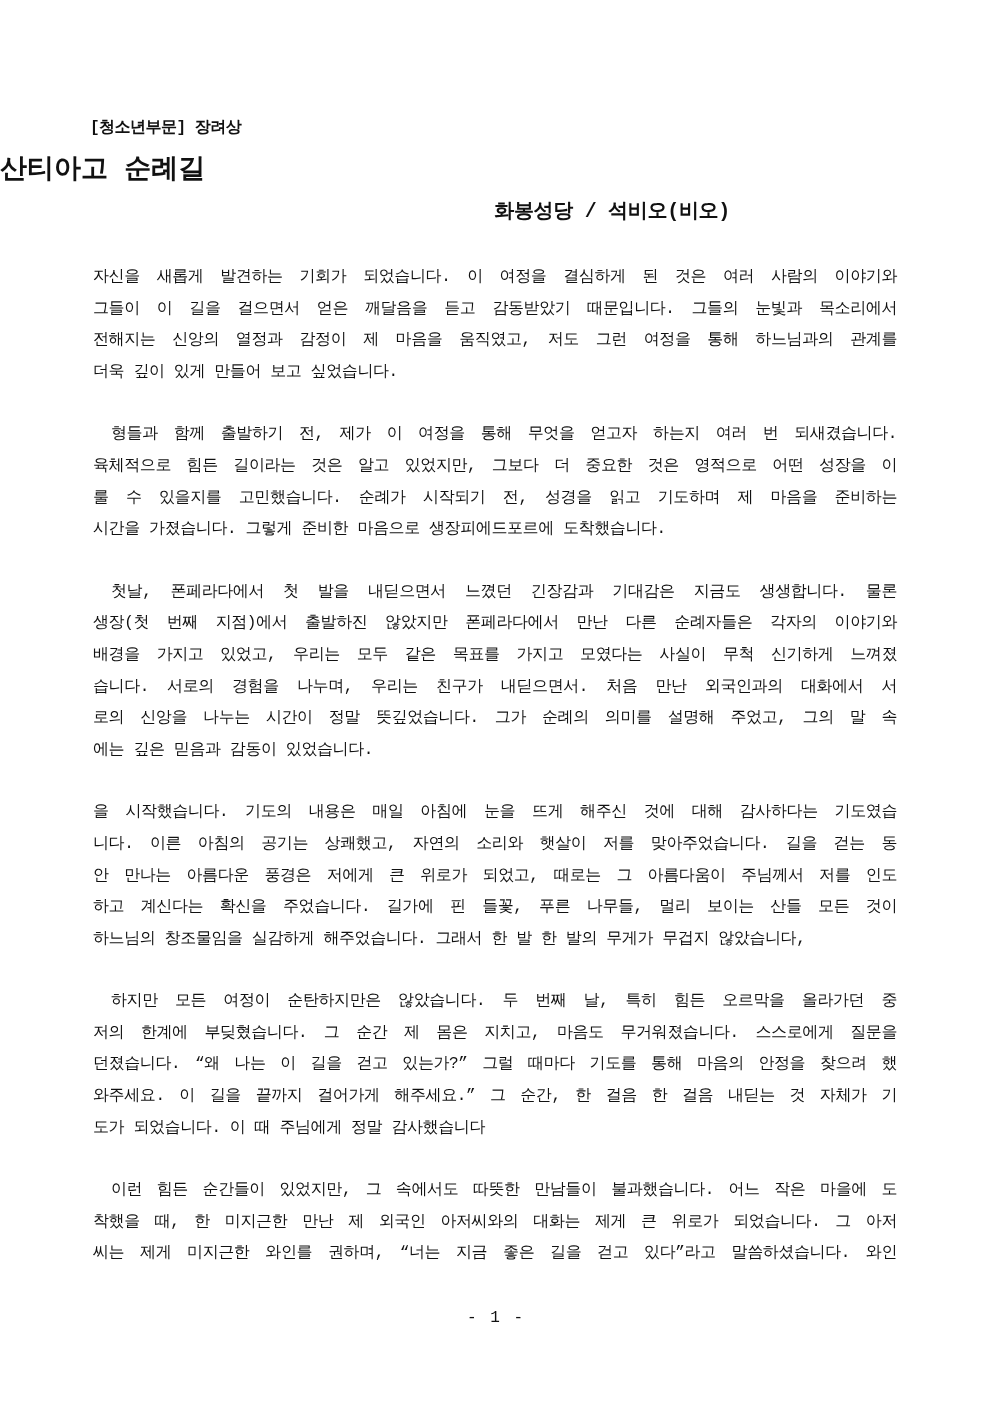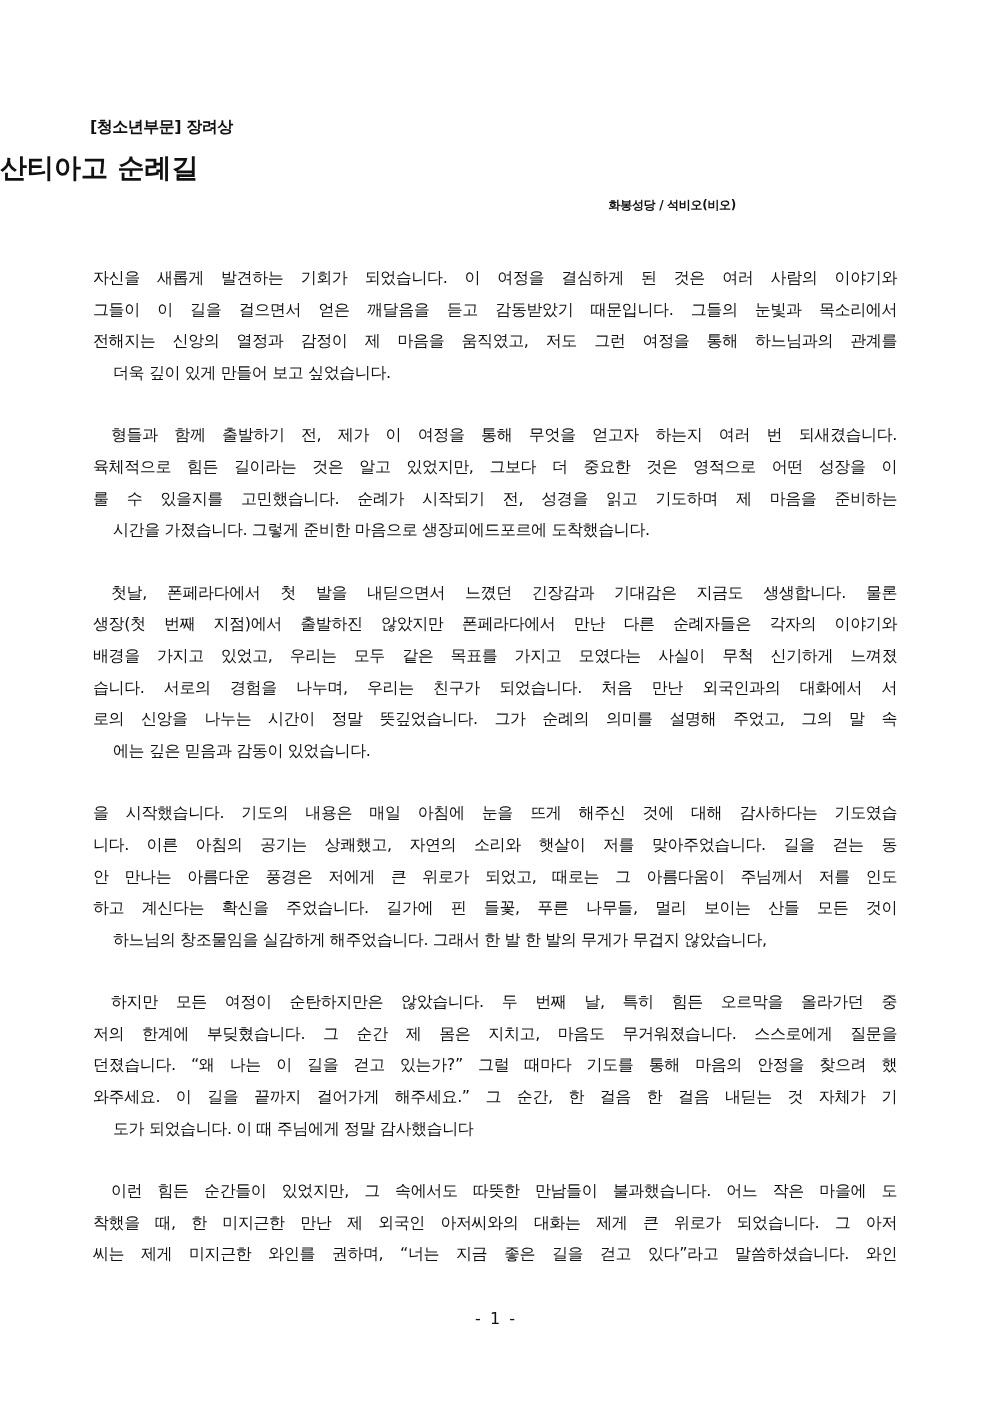--- a/index.html
+++ b/index.html
@@ -1,41 +1,41 @@
 <!DOCTYPE html>
 <html><head>
 <meta charset="utf-8">
 <style>
   html, body { margin: 0; padding: 0; background: #ffffff; }
   body {
     width: 992px; height: 1403px; position: relative; overflow: hidden;
     font-family: "DejaVu Sans", "Liberation Sans", sans-serif;
     color: #111111;
   }
-  .page { position: absolute; left: 0; top: 0; width: 836px; height: 1403px; }
+  .page { position: absolute; left: 0; top: 0; width: 836px; height: 1403px; font-family: Liberation Mono, monospace; }
   .category {
     position: absolute; left: 90px; top: 117px;
     font-size: 16px; font-weight: bold; letter-spacing: -0.5px;
   }
   .title {
     position: absolute; left: 0; width: 992px; top: 150px; text-align: left;
     font-size: 27px; font-weight: bold; letter-spacing: 0px;
   }
   .byline {
-    position: absolute; right: 100px; top: 197px;
-    font-size: 12px; font-weight: bold; letter-spacing: -0.3px; margin-left: 12px;
+    position: absolute; right: 106px; top: 197px;
+    font-size: 20px; font-weight: bold; letter-spacing: -0.3px; margin-left: 12px;
   }
   .body { position: absolute; left: 93px; width: 804px; top: 262px; }
   .para { margin: 0; }
   .line {
     display: block; height: 31.6px; line-height: 31.6px;
     font-size: 16px; white-space: nowrap;
     text-align: justify; text-align-last: justify; letter-spacing: -0.4px;
   }
-  .line.last { text-align-last: left; margin-left: 20px; }
+  .line.last { text-align-last: left; }
   .line.first { padding-left: 18px; }
   .gap { height: 31px; }
   .footer {
     position: absolute; left: 0; width: 992px; top: 1309px; text-align: center;
     font-size: 16px; letter-spacing: 2px;
   }
 </style>
 </head>
 <body>
 
@@ -56,21 +56,21 @@
         <span class="line first">형들과 함께 출발하기 전, 제가 이 여정을 통해 무엇을 얻고자 하는지 여러 번 되새겼습니다.</span>
         <span class="line">육체적으로 힘든 길이라는 것은 알고 있었지만, 그보다 더 중요한 것은 영적으로 어떤 성장을 이</span>
         <span class="line">룰 수 있을지를 고민했습니다. 순례가 시작되기 전, 성경을 읽고 기도하며 제 마음을 준비하는</span>
         <span class="line last">시간을 가졌습니다. 그렇게 준비한 마음으로 생장피에드포르에 도착했습니다.</span>
       </div>
       <div class="gap"></div>
       <div class="para">
         <span class="line first">첫날, 폰페라다에서 첫 발을 내딛으면서 느꼈던 긴장감과 기대감은 지금도 생생합니다. 물론</span>
         <span class="line">생장(첫 번째 지점)에서 출발하진 않았지만 폰페라다에서 만난 다른 순례자들은 각자의 이야기와</span>
         <span class="line">배경을 가지고 있었고, 우리는 모두 같은 목표를 가지고 모였다는 사실이 무척 신기하게 느껴졌</span>
-        <span class="line">습니다. 서로의 경험을 나누며, 우리는 친구가 되었습니다. 처음 만난 외국인과의 대화에서 서</span>
+        <span class="line">습니다. 서로의 경험을 나누며, 우리는 친구가 내딛으면서. 처음 만난 외국인과의 대화에서 서</span>
         <span class="line">로의 신앙을 나누는 시간이 정말 뜻깊었습니다. 그가 순례의 의미를 설명해 주었고, 그의 말 속</span>
         <span class="line last">에는 깊은 믿음과 감동이 있었습니다.</span>
       </div>
       <div class="gap"></div>
       <div class="para">
         <span class="line">을 시작했습니다. 기도의 내용은 매일 아침에 눈을 뜨게 해주신 것에 대해 감사하다는 기도였습</span>
         <span class="line">니다. 이른 아침의 공기는 상쾌했고, 자연의 소리와 햇살이 저를 맞아주었습니다. 길을 걷는 동</span>
         <span class="line">안 만나는 아름다운 풍경은 저에게 큰 위로가 되었고, 때로는 그 아름다움이 주님께서 저를 인도</span>
         <span class="line">하고 계신다는 확신을 주었습니다. 길가에 핀 들꽃, 푸른 나무들, 멀리 보이는 산들 모든 것이</span>
         <span class="line last">하느님의 창조물임을 실감하게 해주었습니다. 그래서 한 발 한 발의 무게가 무겁지 않았습니다,</span>

